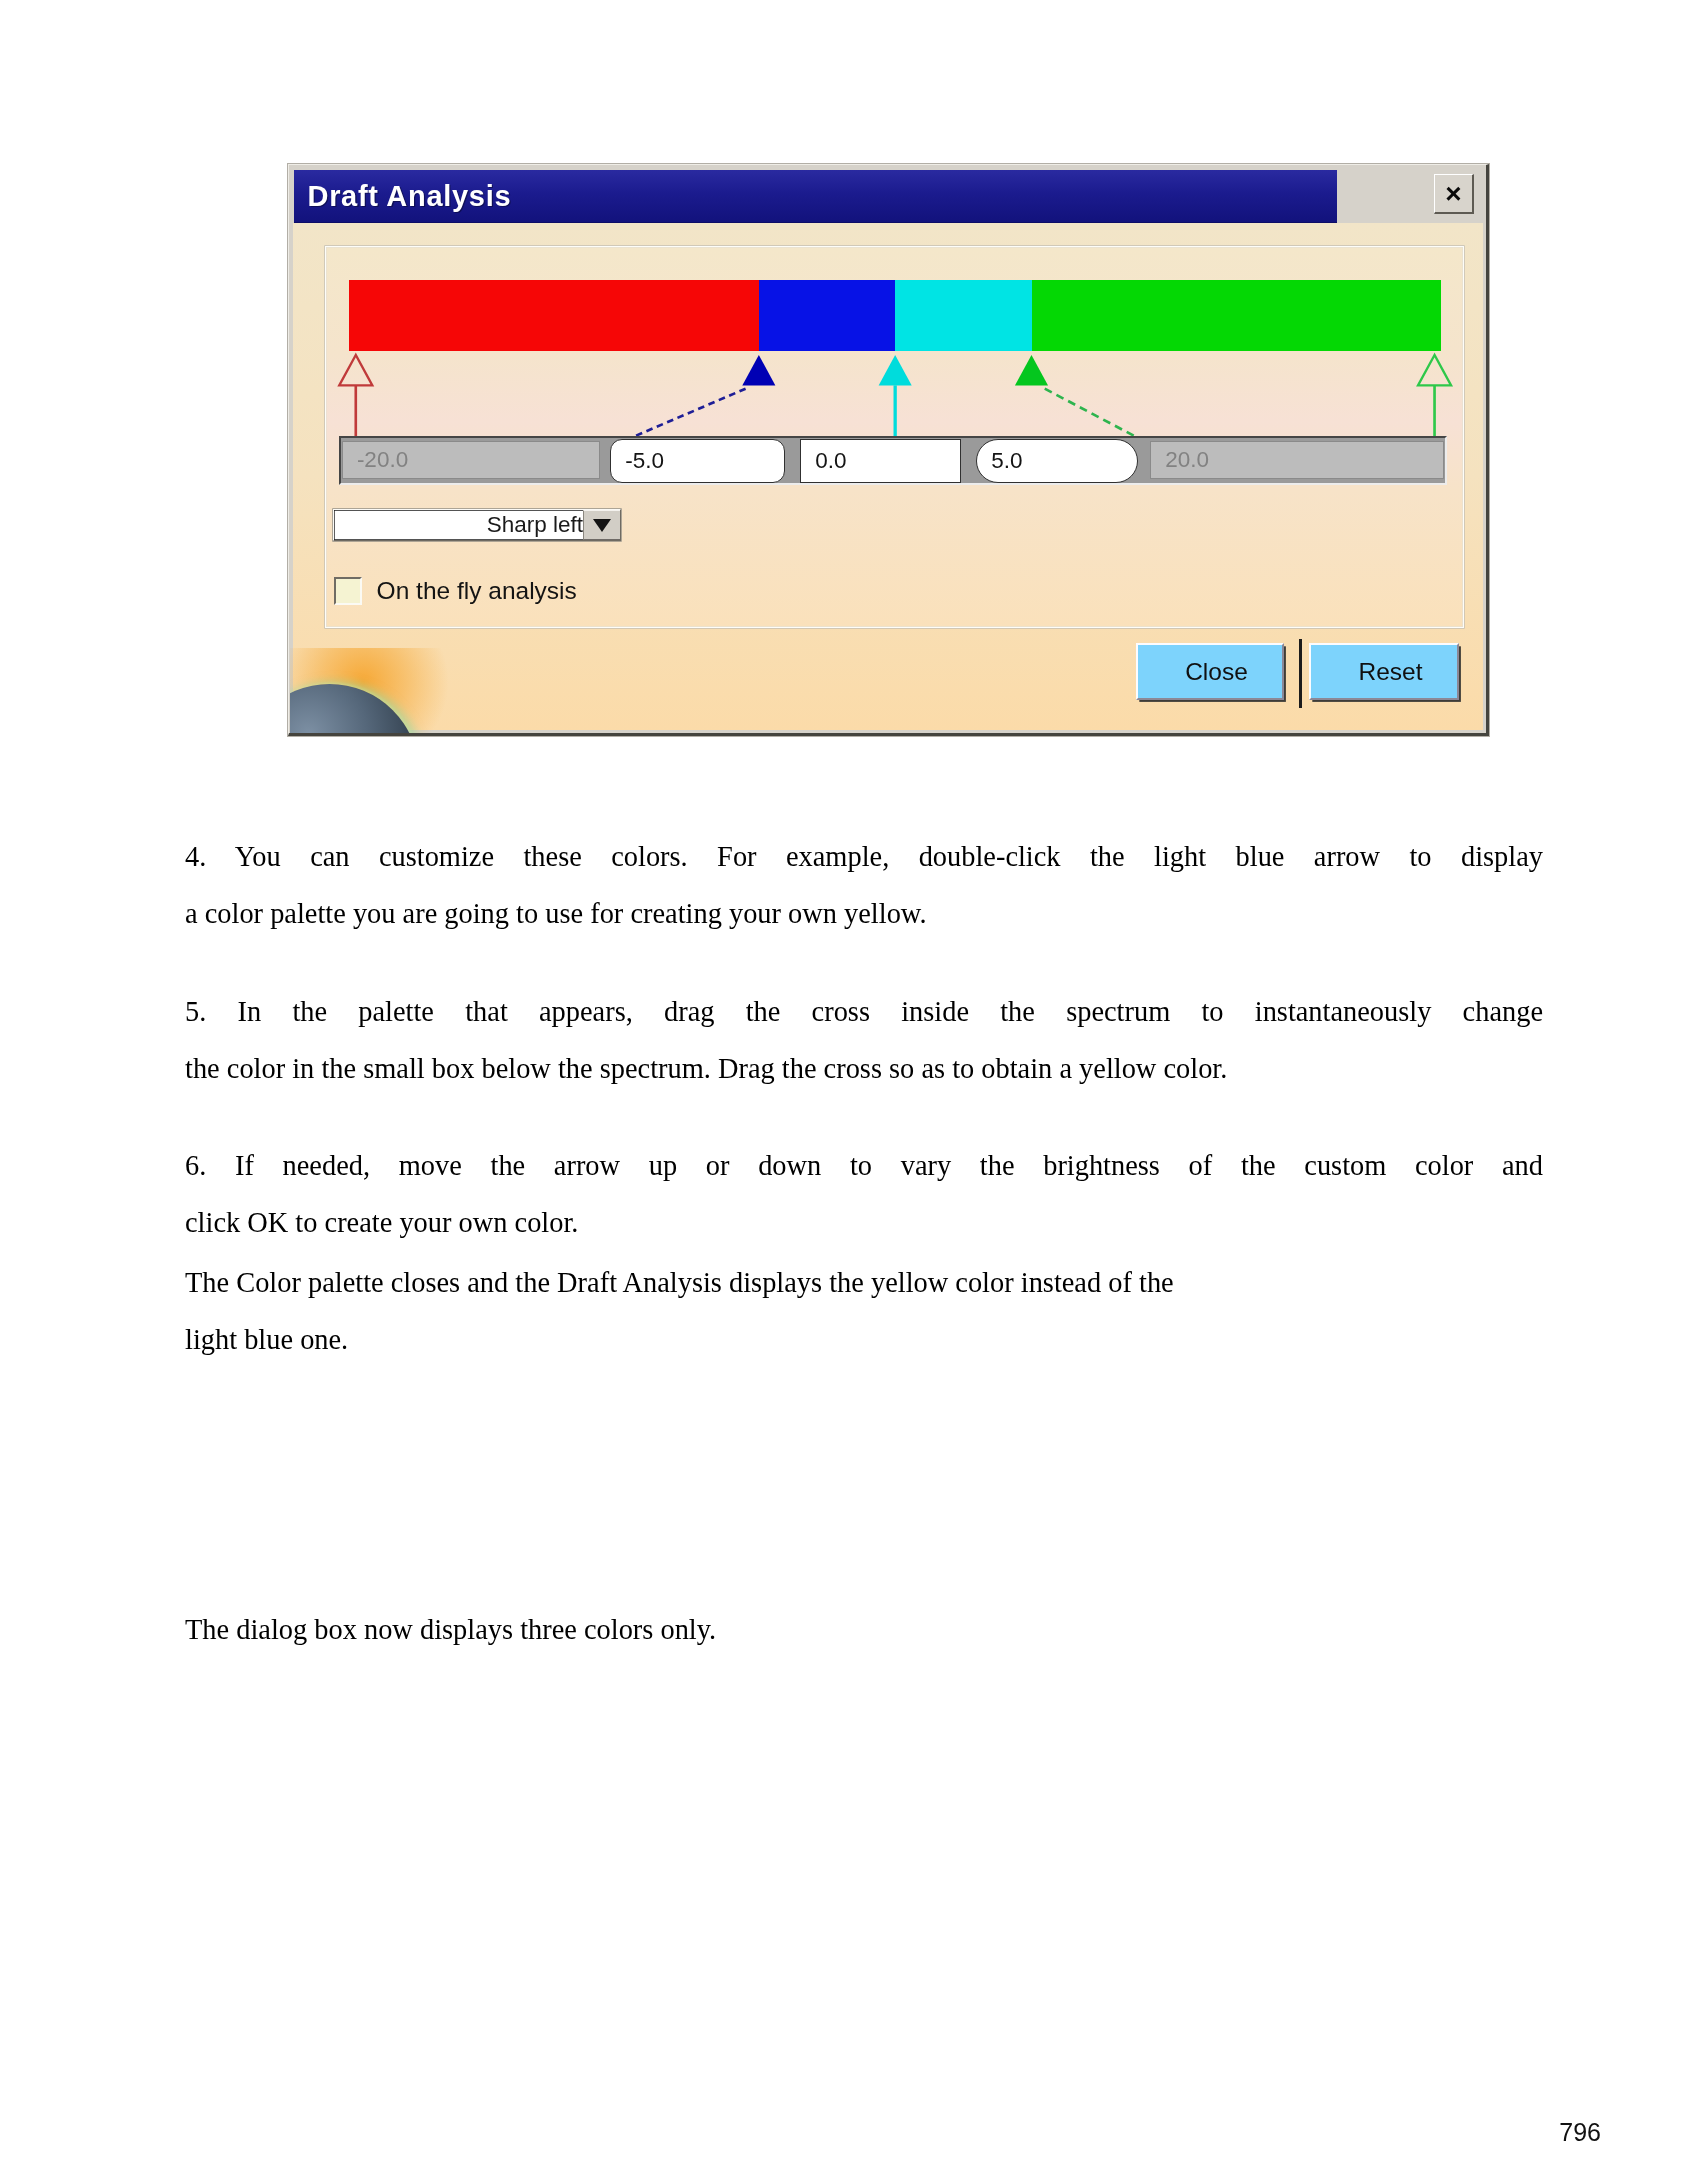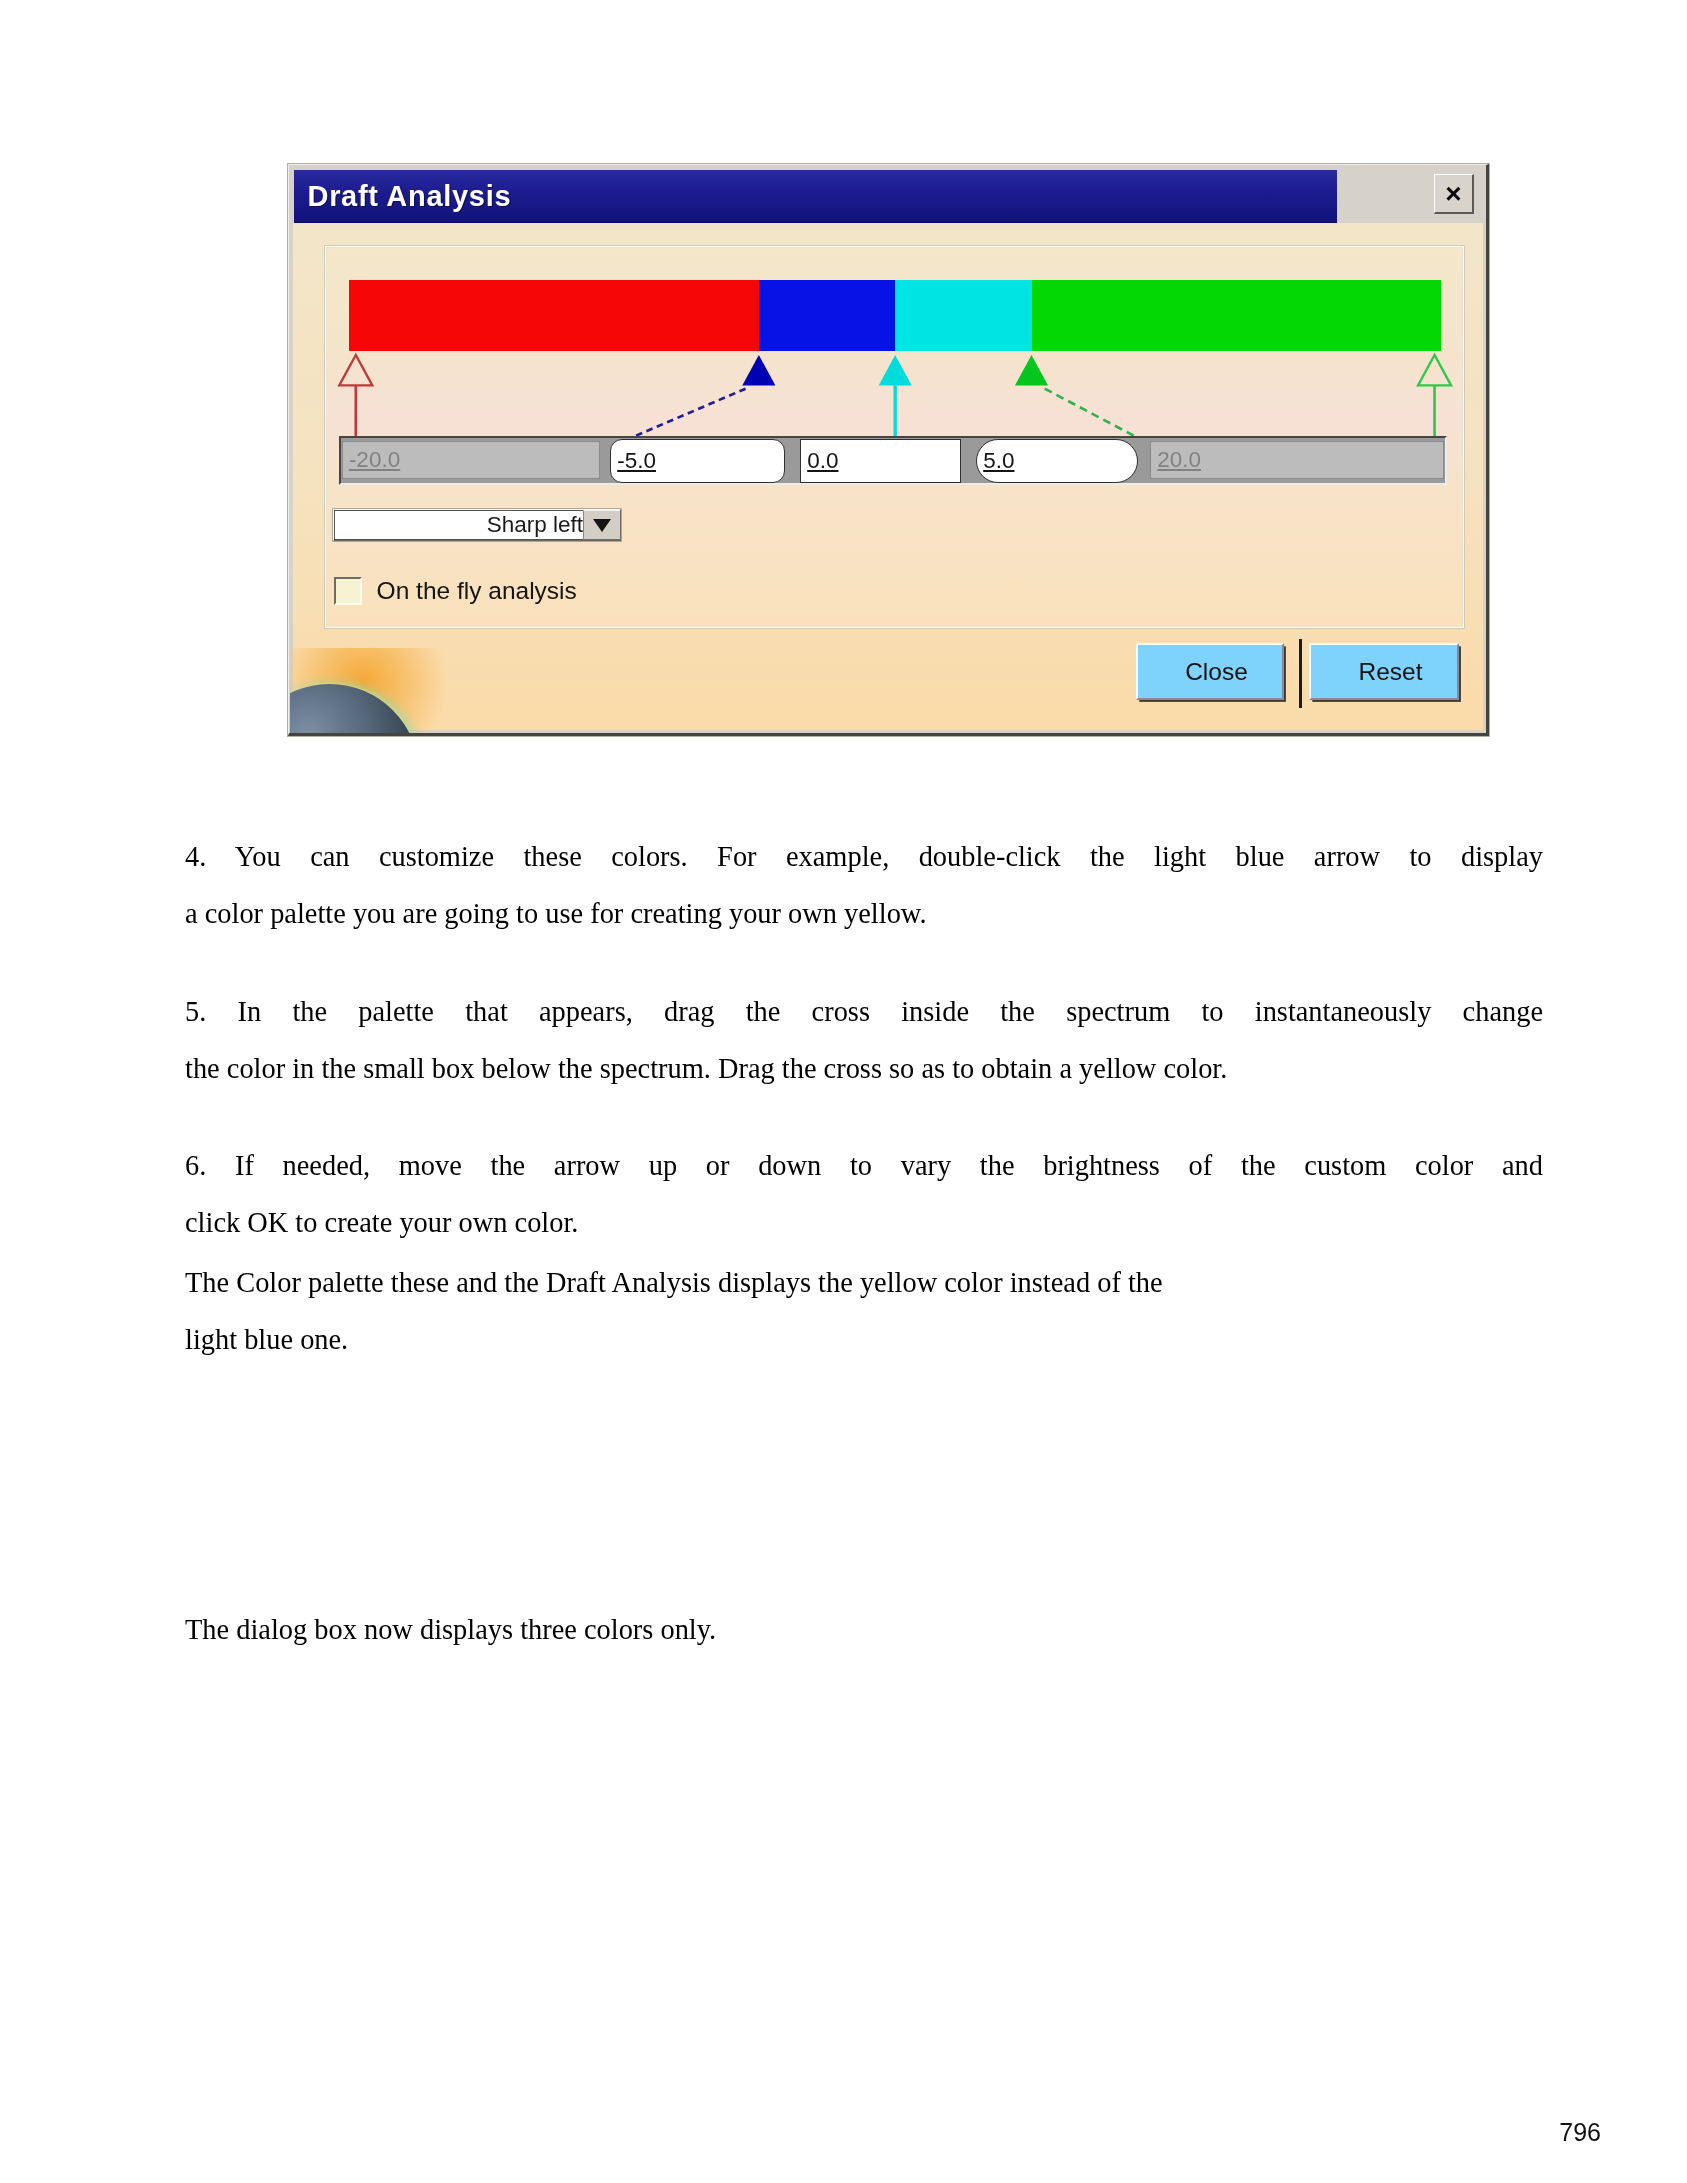--- a/index.html
+++ b/index.html
@@ -36,21 +36,21 @@
   .seg.cyan  { left:50%;   width:12.5%; background:#00e4e4; }
   .seg.green { left:62.5%; width:37.5%; background:#04d804; }
 
   .markers-svg { position:absolute; left:0; top:0; width:1137px; height:380px; }
 
   .fields-row { position:absolute; left:13.2px; top:189px; width:1108px; height:49px; box-sizing:border-box;
                 background:#9a9a9a;
                 border-top:2px solid #454545; border-left:2px solid #454545;
                 border-right:2px solid #ececec; border-bottom:2px solid #ececec; }
   .fld { position:absolute; font:22.5px "Liberation Sans",sans-serif; display:flex; align-items:center;
-         padding-left:6px; box-sizing:border-box; white-space:nowrap; overflow:hidden;text-decoration:underline; }
+         padding-left:14px; box-sizing:border-box; white-space:nowrap; overflow:hidden; }
   .fld.gray  { top:3.3px; height:38px; background:#bcbcbc; color:#828282; border:0.7px solid #8a8a8a; }
   .fld.white { top:0.7px; height:44px; background:#ffffff; color:#141414; border:1.3px solid #303030; }
   .f1 { left:0.7px;    width:258px; }
   .f2 { left:269px;  width:175px;border-radius:12px; }
   .f3 { left:459px;  width:161px; }
   .f4 { left:635px;  width:162px;border-radius:22px; }
   .f5 { left:809px; width:294px; }
 
   .combo { position:absolute; left:44px; top:344px; width:288px; height:32px; box-sizing:border-box;
            background:#ffffff;
@@ -181,21 +181,21 @@
     <div class="jl">5. In the palette that appears, drag the cross inside the spectrum to instantaneously change</div>
     <div>the color in the small box below the spectrum. Drag the cross so as to obtain a yellow color.</div>
   </div>
 
   <div class="para p6">
     <div class="jl">6. If needed, move the arrow up or down to vary the brightness of the custom color and</div>
     <div>click OK to create your own color.</div>
   </div>
 
   <div class="para p6b">
-    <div>The Color palette these and the Draft Analysis displays the yellow color instead of the</div>
+    <div>The Color palette closes and the Draft Analysis displays the yellow color instead of the</div>
     <div>light blue one.</div>
   </div>
 
 
   <div class="para p7b">
     <div>The dialog box now displays three colors only.</div>
   </div>
 
   <div class="pagenum">796</div>
 </div>

